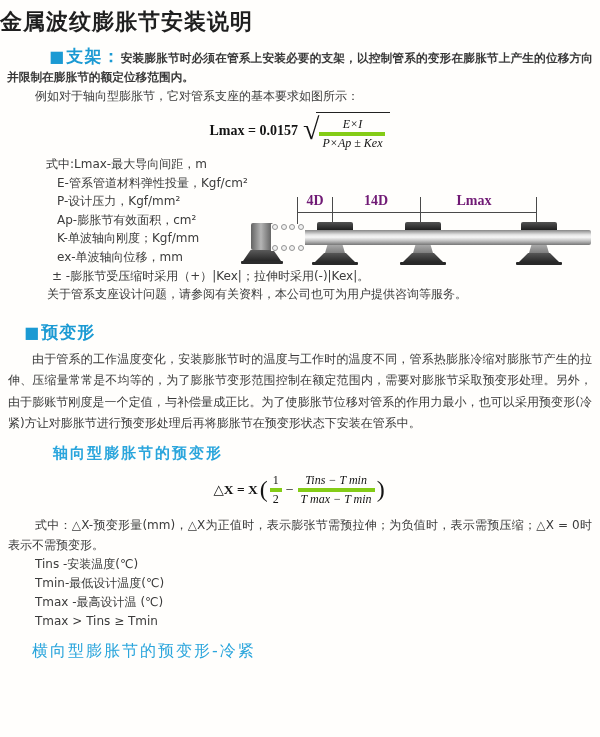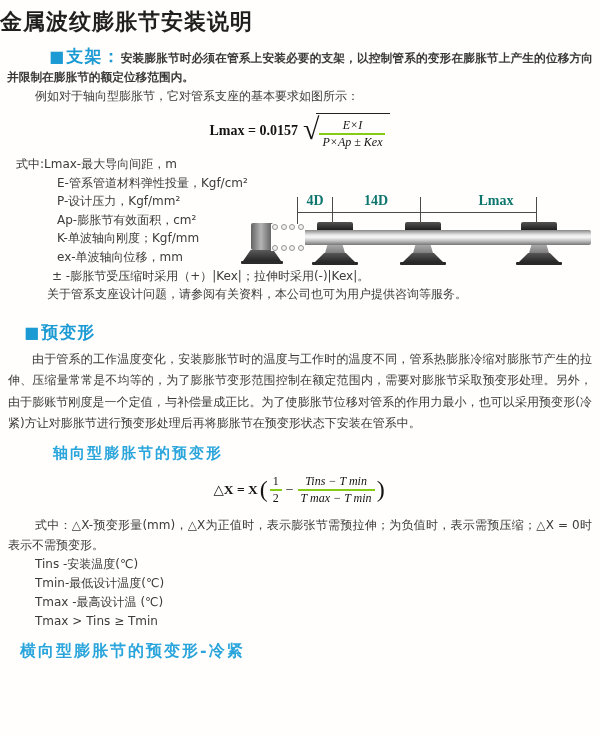--- a/index.html
+++ b/index.html
@@ -48,37 +48,37 @@
   .formula-row {
     display: flex; justify-content: center; align-items: center;
     font-family: "Liberation Serif", "DejaVu Serif", serif;
     color: #141414;
   }
   .f1 { margin-top: 8px; height: 34px; }
   .f1 .lhs { font-weight: bold; font-size: 14px; }
   .radical { font-size: 30px; font-weight: 400; margin-left: 5px; line-height: 1; transform: translateY(-2px); }
   .rad-body { border-top: 1.5px solid #222; padding: 1px 5px 0 3px; margin-left: -3px; }
   .frac { display: inline-flex; flex-direction: column; text-align: center; font-size: 12px; line-height: 1.2; }
-  .frac .num { border-bottom: 2px solid #84cc16; padding: 0 3px; font-family: Liberation Serif, serif; }
+  .frac .num { border-bottom: 4px solid #84cc16; padding: 0 3px; font-family: Liberation Serif, serif; }
   .frac .den { padding: 0 3px; }
   .ital { font-style: italic; }
   
   .varlist { margin-top: 7px; font-size: 12px; line-height: 18.6px; color: #3b3b3b; }
   .varlist .vline { margin-left: 57px; }
-  .varlist .vline.first { margin-left: 16px; }
+  .varlist .vline.first { margin-left: 46px; }
   .pm-line  { margin-left: 52px; font-size: 12px; line-height: 18.6px; }
   .note-line{ margin-left: 47px; font-size: 12px; line-height: 18.6px; }
   
   .diagram { position: absolute; left: 245px; top: 193px; width: 352px; height: 97px; }
   .dim-line { position: absolute; left: 52px; top: 19px; width: 239px; height: 1px; background: #4a4a4a; }
   .tick { position: absolute; top: 4px; width: 1px; height: 33px; background: #4a4a4a; }
   .dlabel {
     position: absolute; top: 0px;
     font-family: "Liberation Serif", "DejaVu Serif", serif;
-    font-weight: bold; font-size: 14px; color: #0f766e;
+    font-weight: bold; font-size: 14px; color: #701a75;
     transform: translateX(-50%);
     background: #fffefc; padding: 0 3px; line-height: 15px;
   }
   .pipe {
     position: absolute; left: 6px; top: 37px; width: 340px; height: 15px;
     background: linear-gradient(to bottom, #878787 0%, #e6e6e6 32%, #f7f7f7 48%, #c2c2c2 72%, #767676 100%);
     border-radius: 2px;
   }
   .bellows {
     position: absolute; left: 26px; top: 31px; width: 34px; height: 27px;
@@ -128,21 +128,21 @@
   .f2 .lhs { font-weight: bold; font-size: 13.5px; }
   .big-paren { font-size: 24px; font-weight: 400; line-height: 1; padding: 0 2px; transform: translateY(-1px); }
   .f2 .minus { padding: 0 4px; font-size: 14px; }
   .axial-para {
     margin: 7px 8px 0 8px;
     font-size: 12px; line-height: 20px;
     text-indent: 27px; text-align: justify;
   }
   .axial-lines { font-size: 12px; line-height: 19.2px; }
   .axial-lines .aline { margin-left: 35px; margin-right: 8px; }
-  .lateral-head { margin: 9px 0 0 20px; font-size: 16px; font-weight: bold; color: #2aa5dc; letter-spacing: 2px; }
+  .lateral-head { margin: 9px 0 0 32px; font-size: 16px; font-weight: normal; color: #2aa5dc; letter-spacing: 2px; }
 </style>
 </head>
 <body>
 
 <div class="page">
 
   <div class="title">金属波纹膨胀节安装说明</div>
 
   <p class="lead"><span class="sec-head"><span class="sec-marker">■</span><span>支架：</span></span><span>安装膨胀节时必须在管系上安装必要的支架，以控制管系的变形在膨胀节上产生的位移方向并限制在膨胀节的额定位移范围内。</span></p>
 
@@ -171,21 +171,21 @@
   </div>
 
   <div class="diagram">
     <div class="dim-line"></div>
     <div class="tick" style="left:52px"></div>
     <div class="tick" style="left:87px"></div>
     <div class="tick" style="left:175px"></div>
     <div class="tick" style="left:291px"></div>
     <div class="dlabel" style="left:70px">4D</div>
     <div class="dlabel" style="left:131px">14D</div>
-    <div class="dlabel" style="left:251px">Lmax</div>
+    <div class="dlabel" style="left:229px">Lmax</div>
     <div class="pipe"></div>
     <div class="anchor-cap"></div>
     <div class="anchor-base"></div>
     <div class="anchor-plate"></div>
     <div class="bellows">
       <div class="coil-row">
         <span class="coil"></span>
           <span class="coil"></span>
           <span class="coil"></span>
           <span class="coil"></span>

